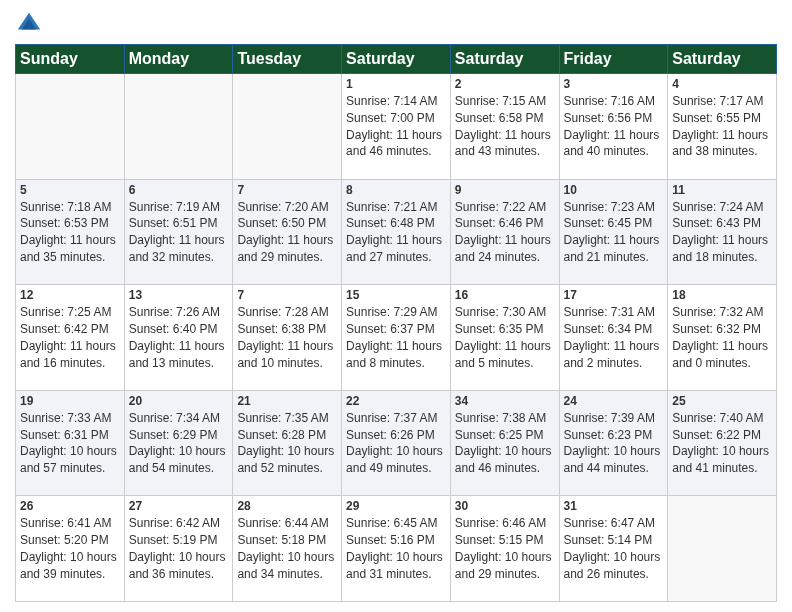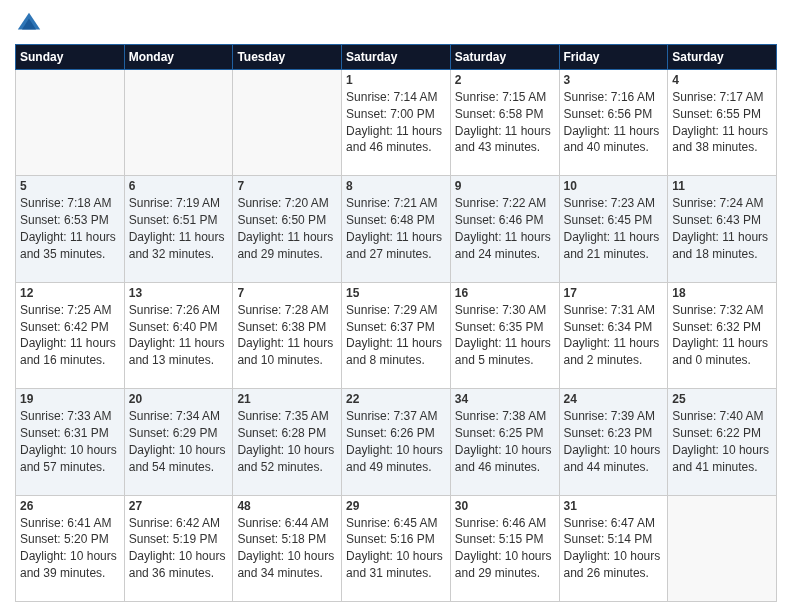--- a/index.html
+++ b/index.html
@@ -46,23 +46,23 @@
       color: #555;
     }
     .calendar {
       flex: 1;
       border: 1px solid #ccc;
       border-collapse: collapse;
       width: 100%;
       table-layout: fixed;
     }
     .calendar th {
-      background-color: #0f172a;
+      background-color: #14532d;
       color: #fff;
-      font-size: 12px;
+      font-size: 16px;
       font-weight: bold;
       padding: 5px 4px;
       text-align: left;
       border: 1px solid #2060a0;
     }
     .calendar td {
       border: 1px solid #ccc;
       vertical-align: top;
       padding: 3px 4px;
       font-size: 9.5px;
@@ -236,21 +236,21 @@
         <tr>
           <td>
             <span class="day-number">26</span>
             <div class="day-info">Sunrise: 6:41 AM<br>Sunset: 5:20 PM<br>Daylight: 10 hours<br>and 39 minutes.</div>
           </td>
           <td>
             <span class="day-number">27</span>
             <div class="day-info">Sunrise: 6:42 AM<br>Sunset: 5:19 PM<br>Daylight: 10 hours<br>and 36 minutes.</div>
           </td>
           <td>
-            <span class="day-number">48</span>
+            <span class="day-number">28</span>
             <div class="day-info">Sunrise: 6:44 AM<br>Sunset: 5:18 PM<br>Daylight: 10 hours<br>and 34 minutes.</div>
           </td>
           <td>
             <span class="day-number">29</span>
             <div class="day-info">Sunrise: 6:45 AM<br>Sunset: 5:16 PM<br>Daylight: 10 hours<br>and 31 minutes.</div>
           </td>
           <td>
             <span class="day-number">30</span>
             <div class="day-info">Sunrise: 6:46 AM<br>Sunset: 5:15 PM<br>Daylight: 10 hours<br>and 29 minutes.</div>
           </td>

